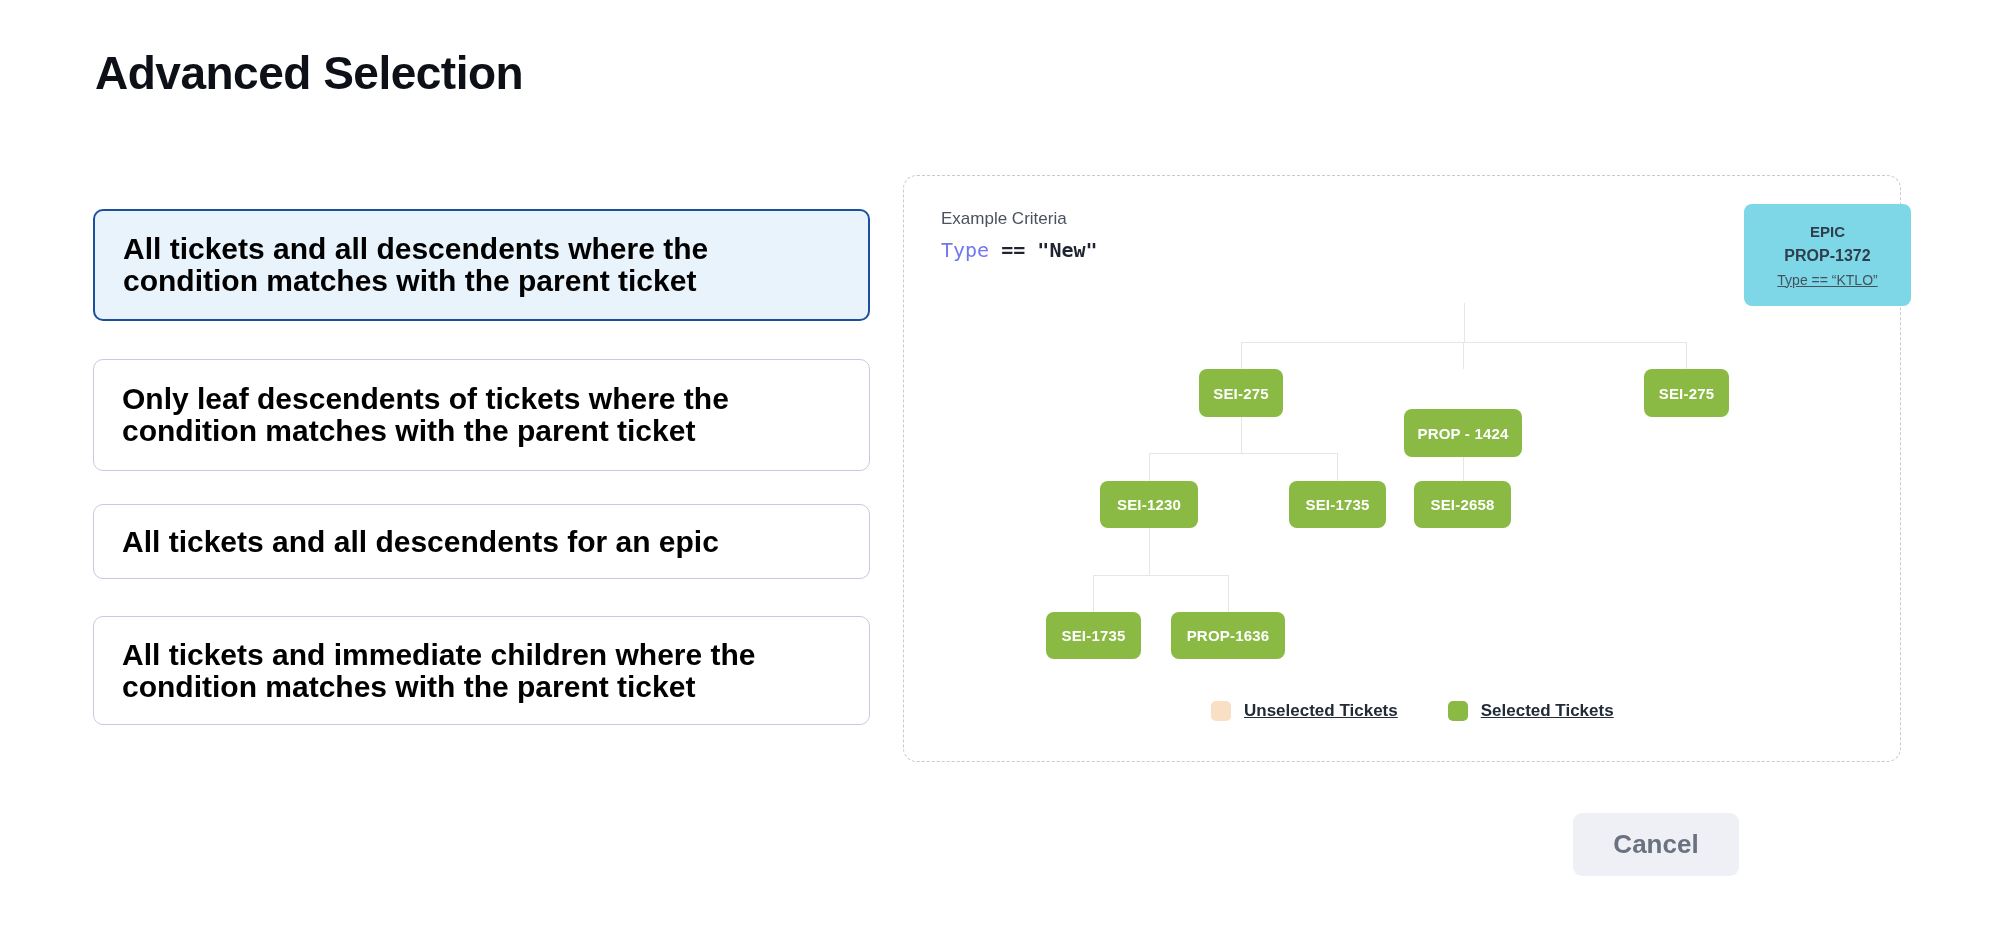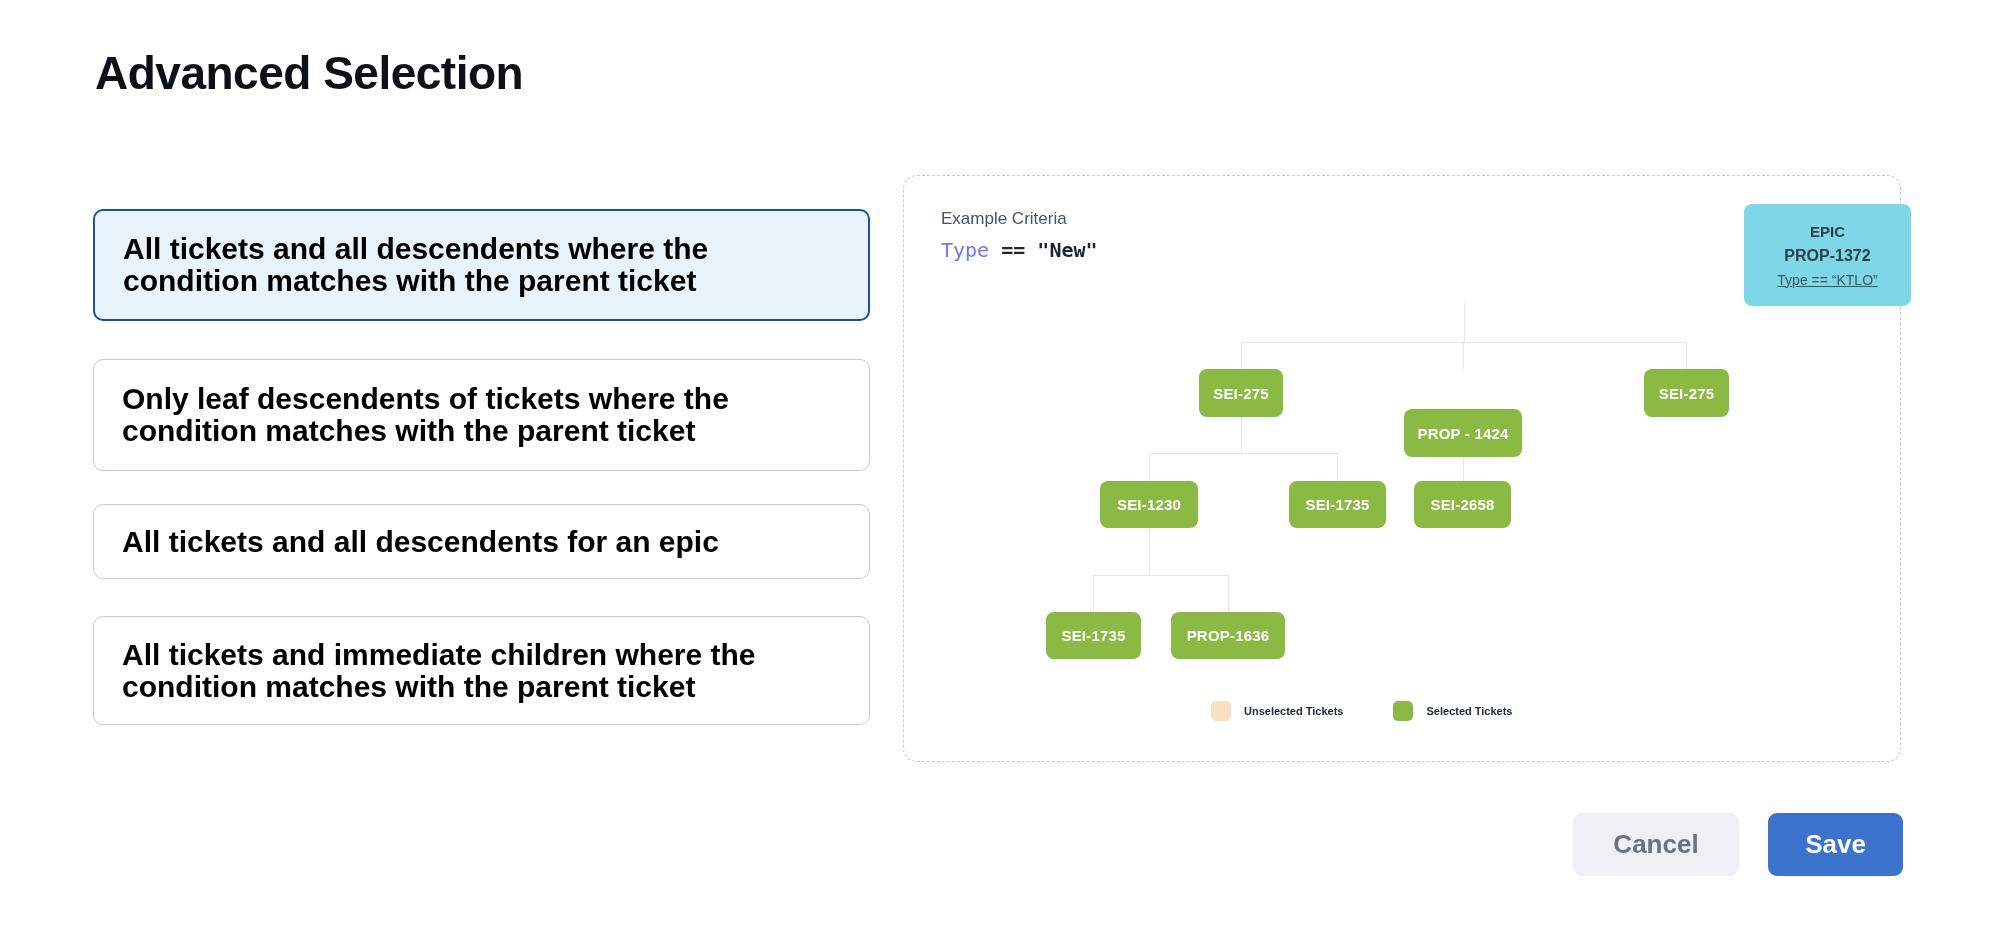--- a/index.html
+++ b/index.html
@@ -61,21 +61,21 @@
   .epic-id{font-size:16px;font-weight:700;color:#2f3e4e;}
   .epic-cond{font-size:14px;color:#44525f;text-decoration:underline;}
   
   .legend{
     position:absolute;left:307px;top:525px;display:flex;align-items:center;gap:50px;
   }
   .legend-item{display:flex;align-items:center;gap:13px;}
   .swatch{width:20px;height:20px;border-radius:5px;}
   .swatch--unselected{background:#f9dfc4;}
   .swatch--selected{background:#8ab944;}
-  .legend-label{font-size:11px;font-weight:700;color:#222b38;}
+  .legend-label{font-size:17px;font-weight:700;color:#222b38;text-decoration:underline;}
   
   .btn{
     position:absolute;top:813px;height:63px;border:none;border-radius:9px;
     font-family:"Liberation Sans",sans-serif;font-size:26px;font-weight:700;cursor:pointer;
     display:flex;align-items:center;justify-content:center;
   }
   .btn-cancel{left:1573px;width:166px;background:#eef0f5;color:#6a7280;}
   .btn-save{left:1768px;width:135px;background:#3b73cd;color:#ffffff;}
 </style>
 </head>
@@ -158,15 +158,14 @@
       </div>
       <div class="legend-item">
         <span class="swatch swatch--selected"></span>
         <span class="legend-label">Selected Tickets</span>
       </div>
     </div>
 
   </div>
 
   <button class="btn btn-cancel">Cancel</button>
-  <button class="btn btn-save">Save</button>
 
 </div>
 
 </body></html>

